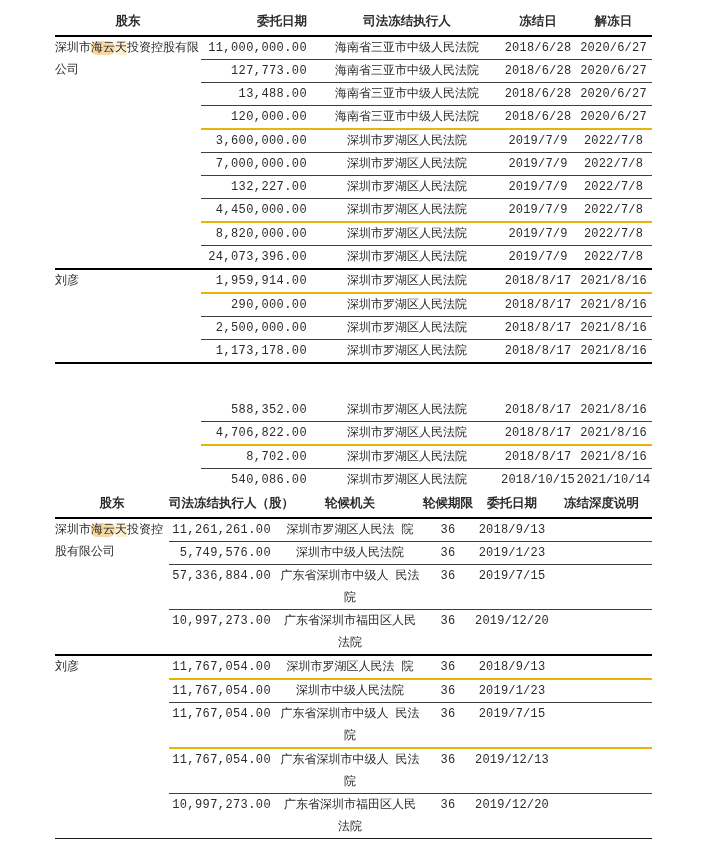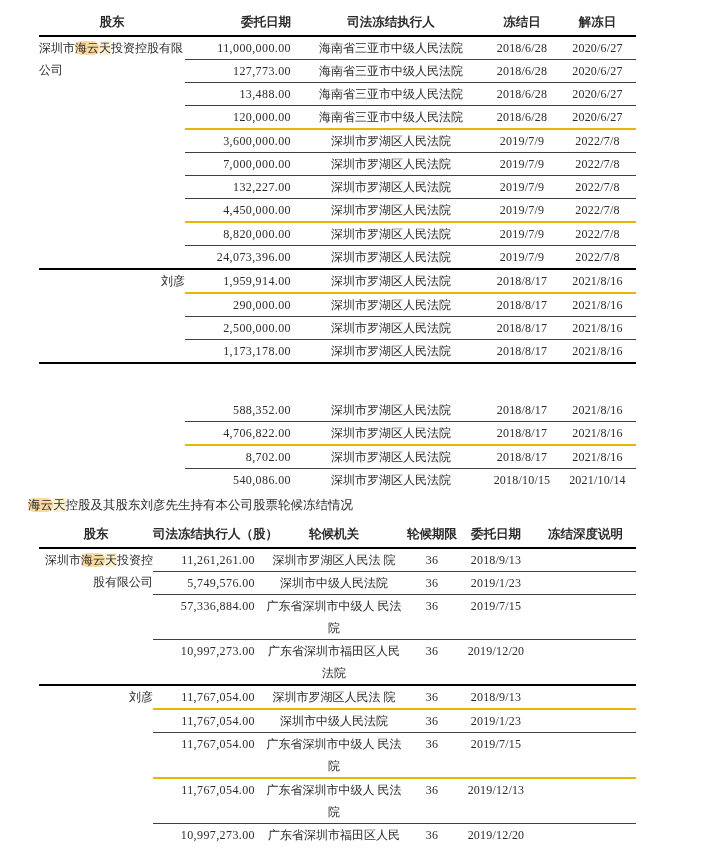--- a/index.html
+++ b/index.html
@@ -2,21 +2,21 @@
 <html><head>
 <meta charset="utf-8">
 <style>
   html,body{margin:0;padding:0;background:#ffffff;}
   body{
     width:707px;height:849px;overflow:hidden;
     font-family:"Liberation Serif","DejaVu Serif",serif;
     color:#2b2b2b;font-size:12px;
   }
   .doc{padding-top:9px;}
-  table{border-collapse:collapse;table-layout:fixed;margin-left:39px;width:597px;}
+  table{border-collapse:collapse;table-layout:fixed;margin-left:55px;width:597px;font-family:Liberation Mono, monospace;}
   th{
     font-weight:bold;text-align:center;vertical-align:bottom;
     padding:4px 0 3px 0;line-height:19px;font-size:12.5px;
     border-bottom:2.5px solid #000;white-space:nowrap;overflow:visible;
   }
   td{
     line-height:22px;vertical-align:top;padding:0;
     white-space:nowrap;overflow:visible;word-break:keep-all;
   }
   
@@ -32,21 +32,21 @@
   #t2 col:nth-child(3){width:146px;}
   #t2 col:nth-child(4){width:50px;}
   #t2 col:nth-child(5){width:78px;}
   #t2 col:nth-child(6){width:101px;}
   #t2{border-bottom:1.5px solid #1c1c1c;}
 
   .amount{text-align:right;padding-right:6px;letter-spacing:.4px;}
   .court{text-align:center;white-space:pre-line;}
   .datec{text-align:center;letter-spacing:.2px;}
   .sh-left{text-align:left;white-space:pre-line;}
-  .shc{text-align:right;white-space:pre-line;}
+  .shc{text-align:left;white-space:pre-line;}
 
   .bt-thin{border-top:1px solid #3e3e3e;}
   .bt-thick{border-top:2px solid #eab308;}
   .bt-full{border-top:2px solid #000;}
   .gapcell{height:35px;border-top:2px solid #000;}
 
   .hl-strong{background:#f9d8a2;border-radius:6px;}
   .hl-weak{background:#fcf0d2;}
 
   .caption{margin:5px 0 7px 28px;font-size:12.5px;line-height:18px;white-space:nowrap;}
@@ -191,21 +191,20 @@
         <tr>
           <td class="shc"></td>
           <td class="amount bt-thin">540,086.00</td>
           <td class="court bt-thin">深圳市罗湖区人民法院</td>
           <td class="datec bt-thin">2018/10/15</td>
           <td class="datec bt-thin">2021/10/14</td>
         </tr>
       </tbody>
   </table>
 
-  <div class="caption" id="caption"><span class="hl-strong">海云</span><span class="hl-weak">天</span><span>控股及其股东刘彦先生持有本公司股票轮候冻结情况</span></div>
 
   <table id="t2">
     <colgroup>
         <col>
         <col>
         <col>
         <col>
         <col>
         <col>
       </colgroup>

